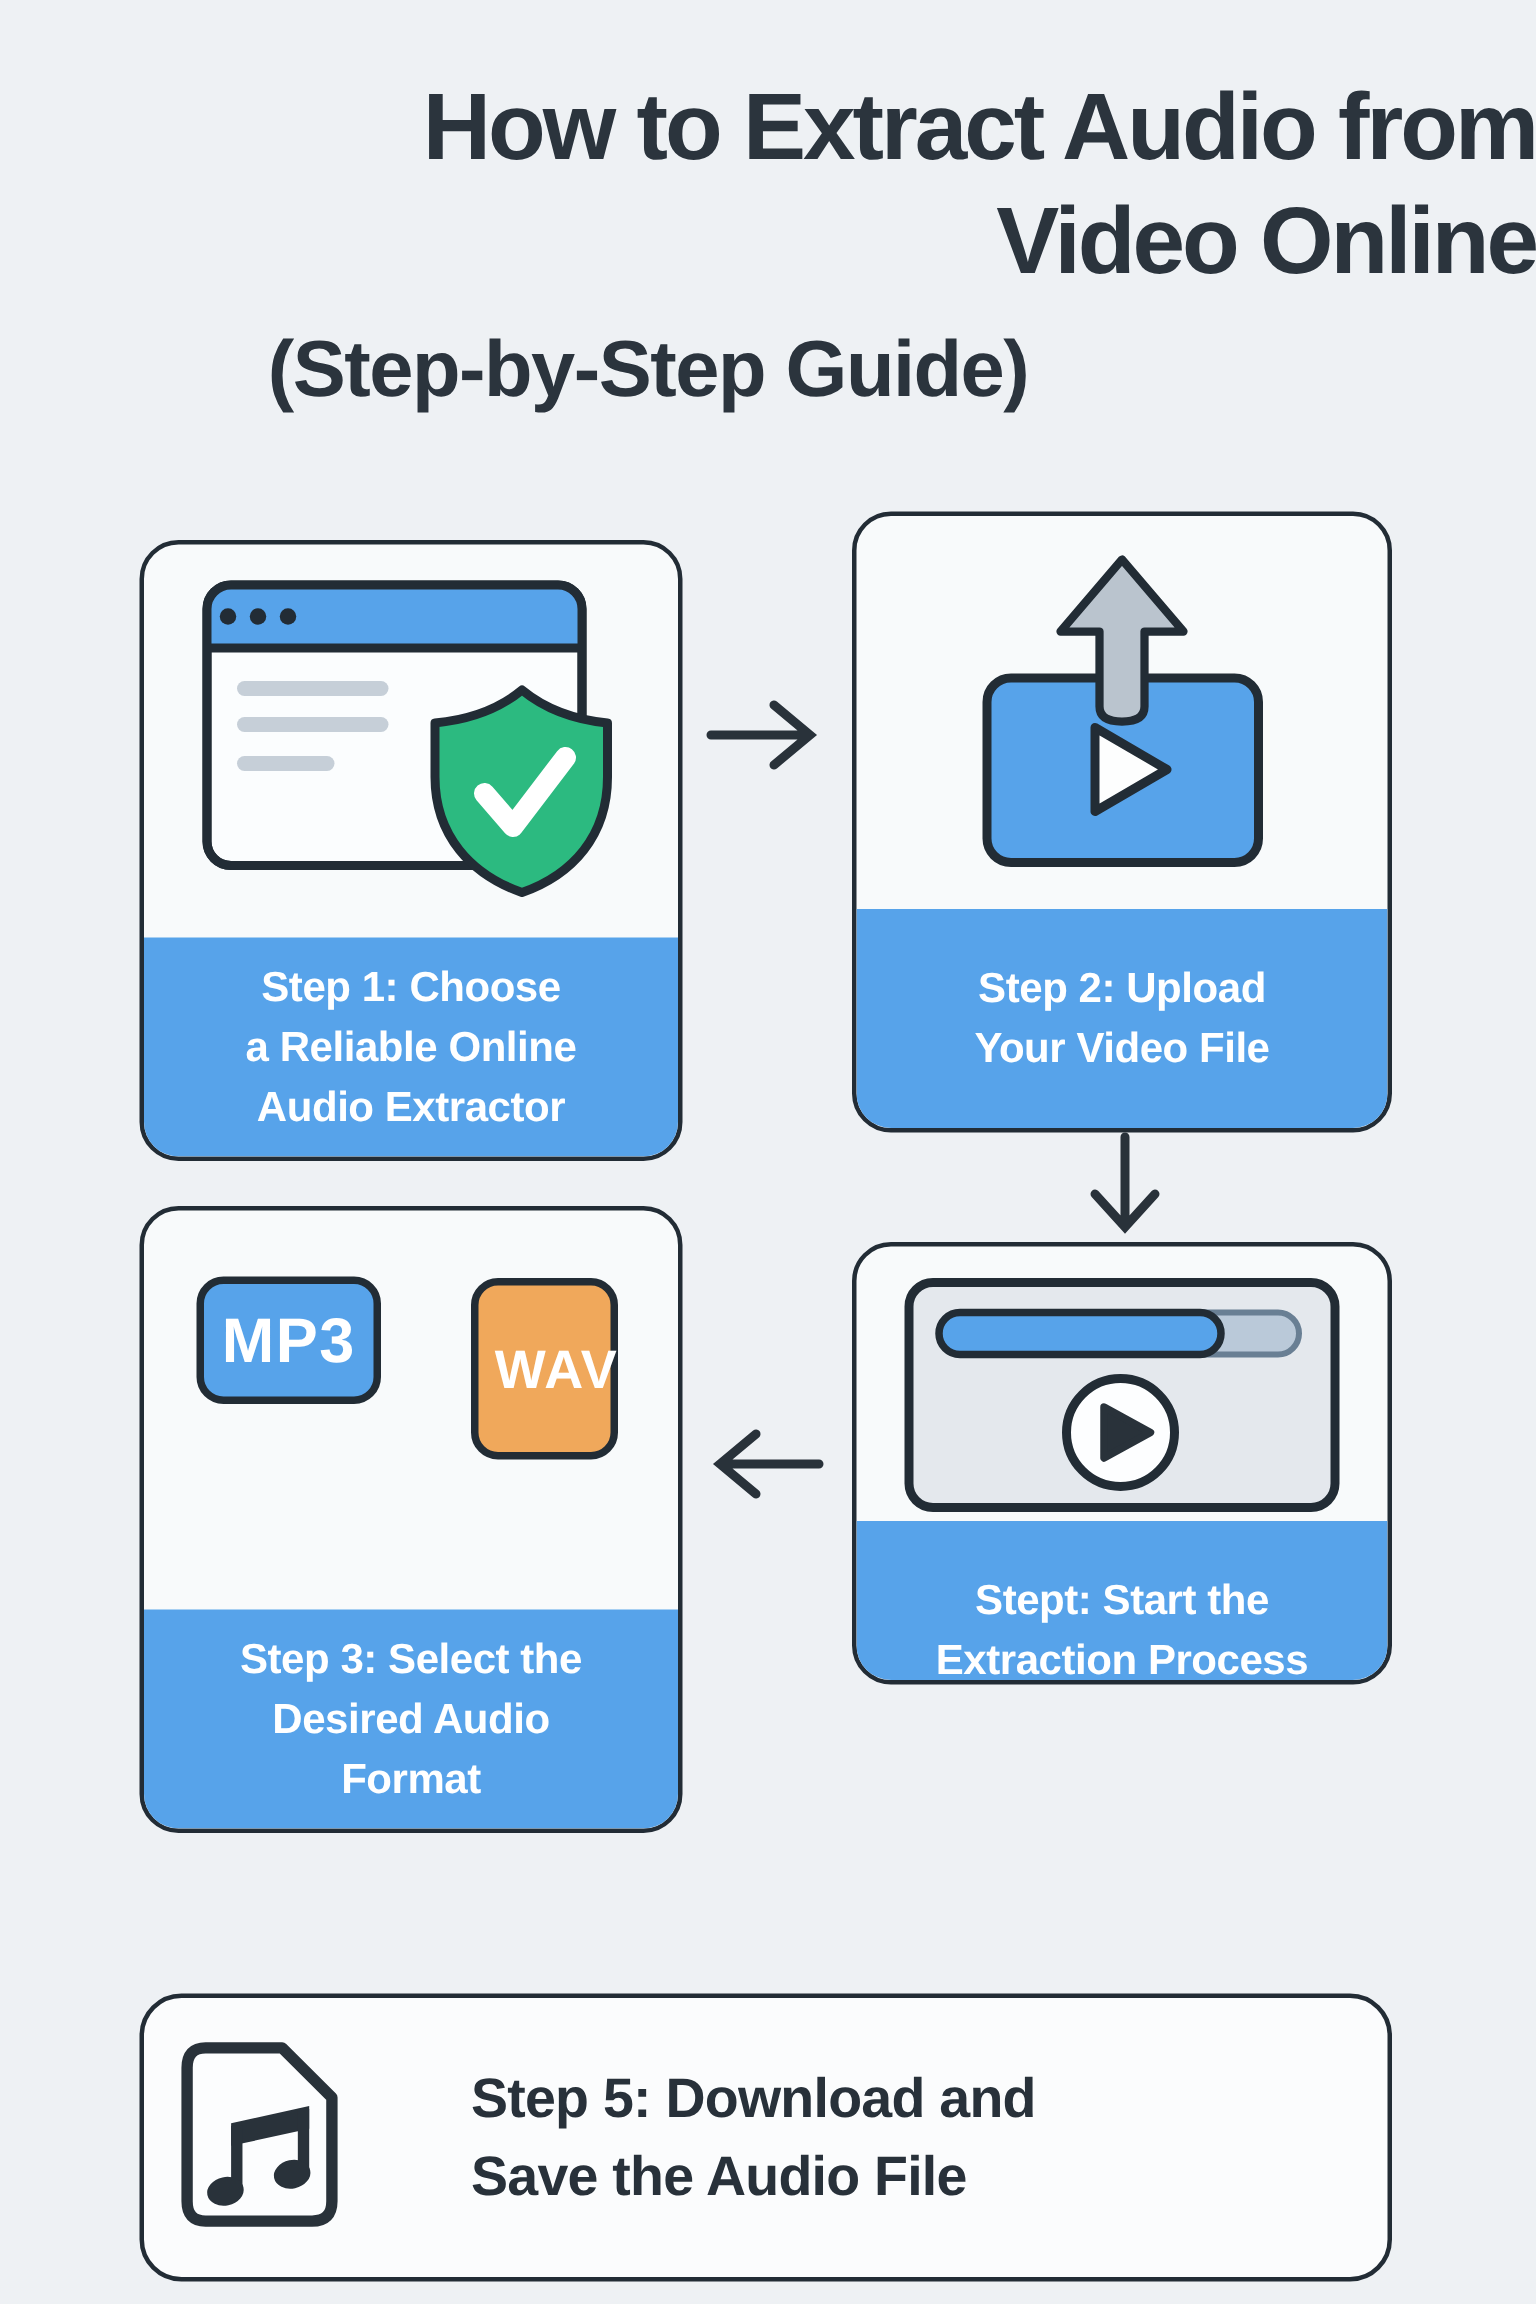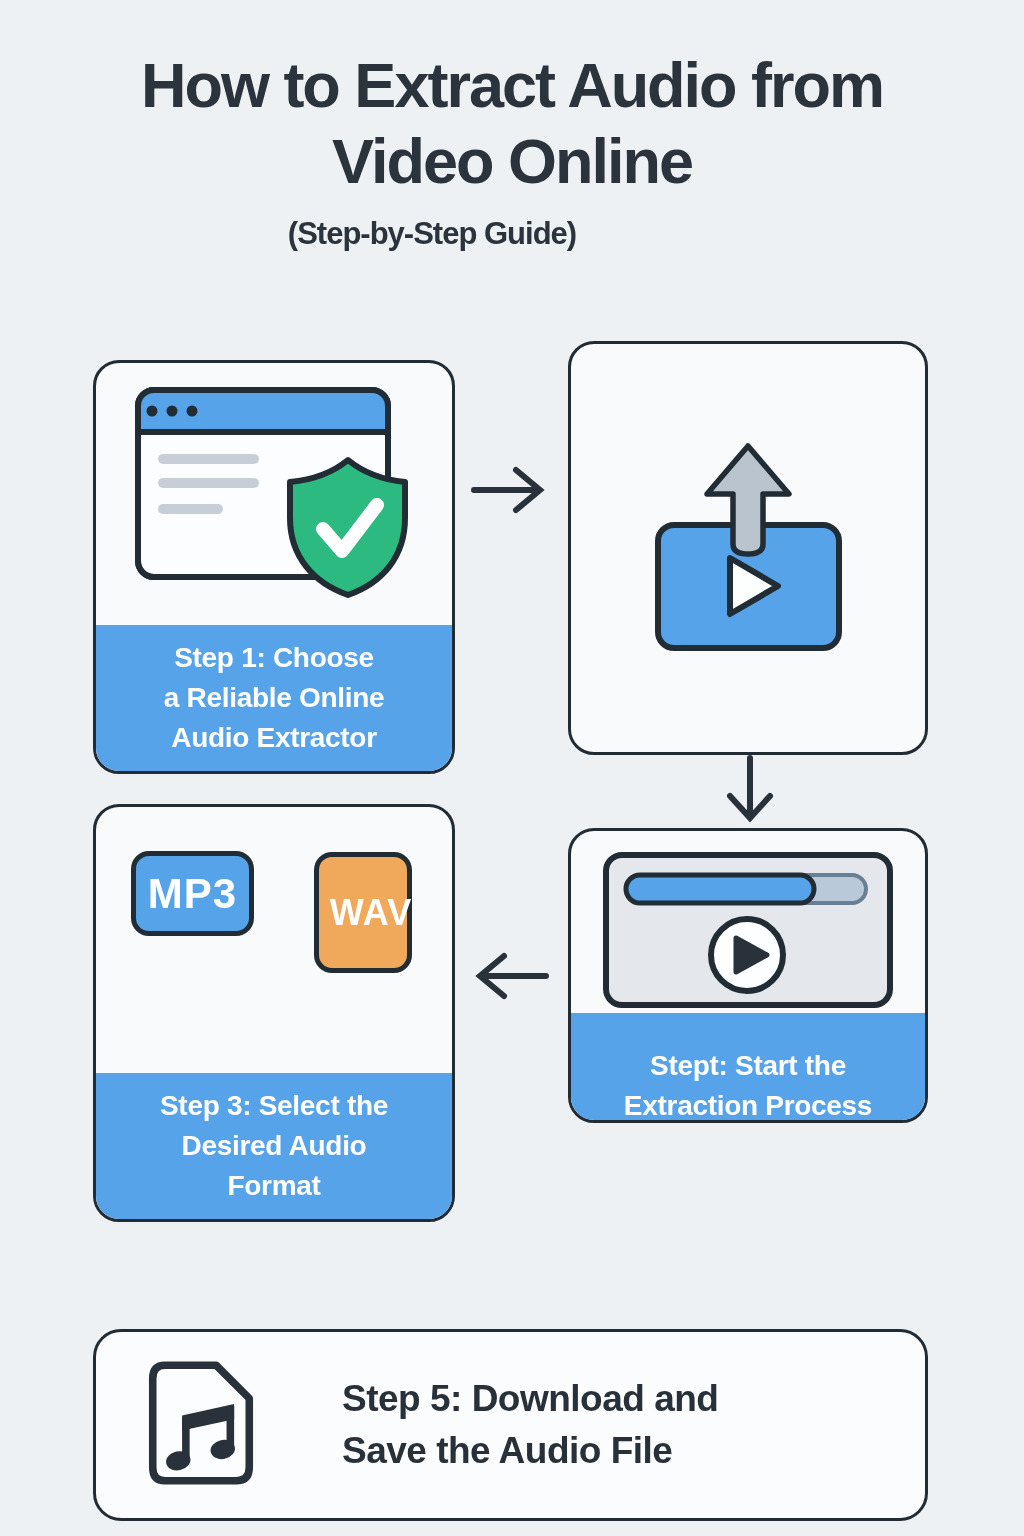--- a/index.html
+++ b/index.html
@@ -8,33 +8,33 @@
     position: relative;
     width: 1024px;
     height: 1536px;
     background: #eef1f4;
     font-family: "Liberation Sans", "DejaVu Sans", sans-serif;
     overflow: hidden;
   }
   .title {
     position: absolute;
     top: 48px; left: 0; width: 1024px;
-    text-align: center;
+    text-align: right;
     font-size: 63px;
     font-weight: 700;
     letter-spacing: -2px;
     line-height: 1.2;
     color: #2b343d;
     white-space: pre-line;
   }
   .subtitle {
     position: absolute;
     top: 216px; left: 0; width: 864px;
     text-align: center;
-    font-size: 31px;
+    font-size: 53px;
     font-weight: 600;
     letter-spacing: -1px;
     color: #2b343d;
   }
   .card {
     position: absolute;
     background: #f8fafb;
     border: 3.5px solid #222c35;
     border-radius: 26px;
     overflow: hidden;
@@ -87,21 +87,21 @@
   .badge-aac { left: 110px; top: 141px; width: 95px;  height: 94px;  background: #2cba80; font-size: 36px; }
   .banner {
     position: absolute;
     left: 93px; top: 1329px;
     width: 835px; height: 192px;
     background: #fbfcfd;
     border: 3.5px solid #222c35;
     border-radius: 28px;
     display: flex;
     align-items: center;
-    padding-left: 52px;
+    padding-left: 24px;
   }
   .banner-text {
     margin-left: 88px;
     font-size: 37px;
     font-weight: 700;
     letter-spacing: -0.5px;
     line-height: 1.4;
     color: #28313a;
     white-space: pre-line;
   }
@@ -143,20 +143,22 @@
   <div class="card card-2">
     <div class="card-icon-area">
       <span>
         <svg width="200" height="212" viewBox="0 0 200 212">
           <rect x="10" y="85" width="181" height="123" rx="16" fill="#57a3ea" stroke="#222c35" stroke-width="6"></rect>
           <path d="M100,6 L141,54 L115,54 L115,104 Q115,114 100,114 Q85,114 85,104 L85,54 L59,54 Z" fill="#bac4ce" stroke="#222c35" stroke-width="5.5" stroke-linejoin="round"></path>
           <path d="M82,118 L130,146 L82,174 Z" fill="#fdfefe" stroke="#222c35" stroke-width="6" stroke-linejoin="round"></path>
         </svg>
       </span>
     </div>
+    <div class="card-footer">Step 2: Upload
+Your Video File</div>
   </div>
 
   <div class="card card-3">
     <div class="card-icon-area">
       <div class="badge badge-mp3">MP3</div>
       <div class="badge badge-wav">WAV</div>
     </div>
     <div class="card-footer">Step 3: Select the
 Desired Audio
 Format</div>

